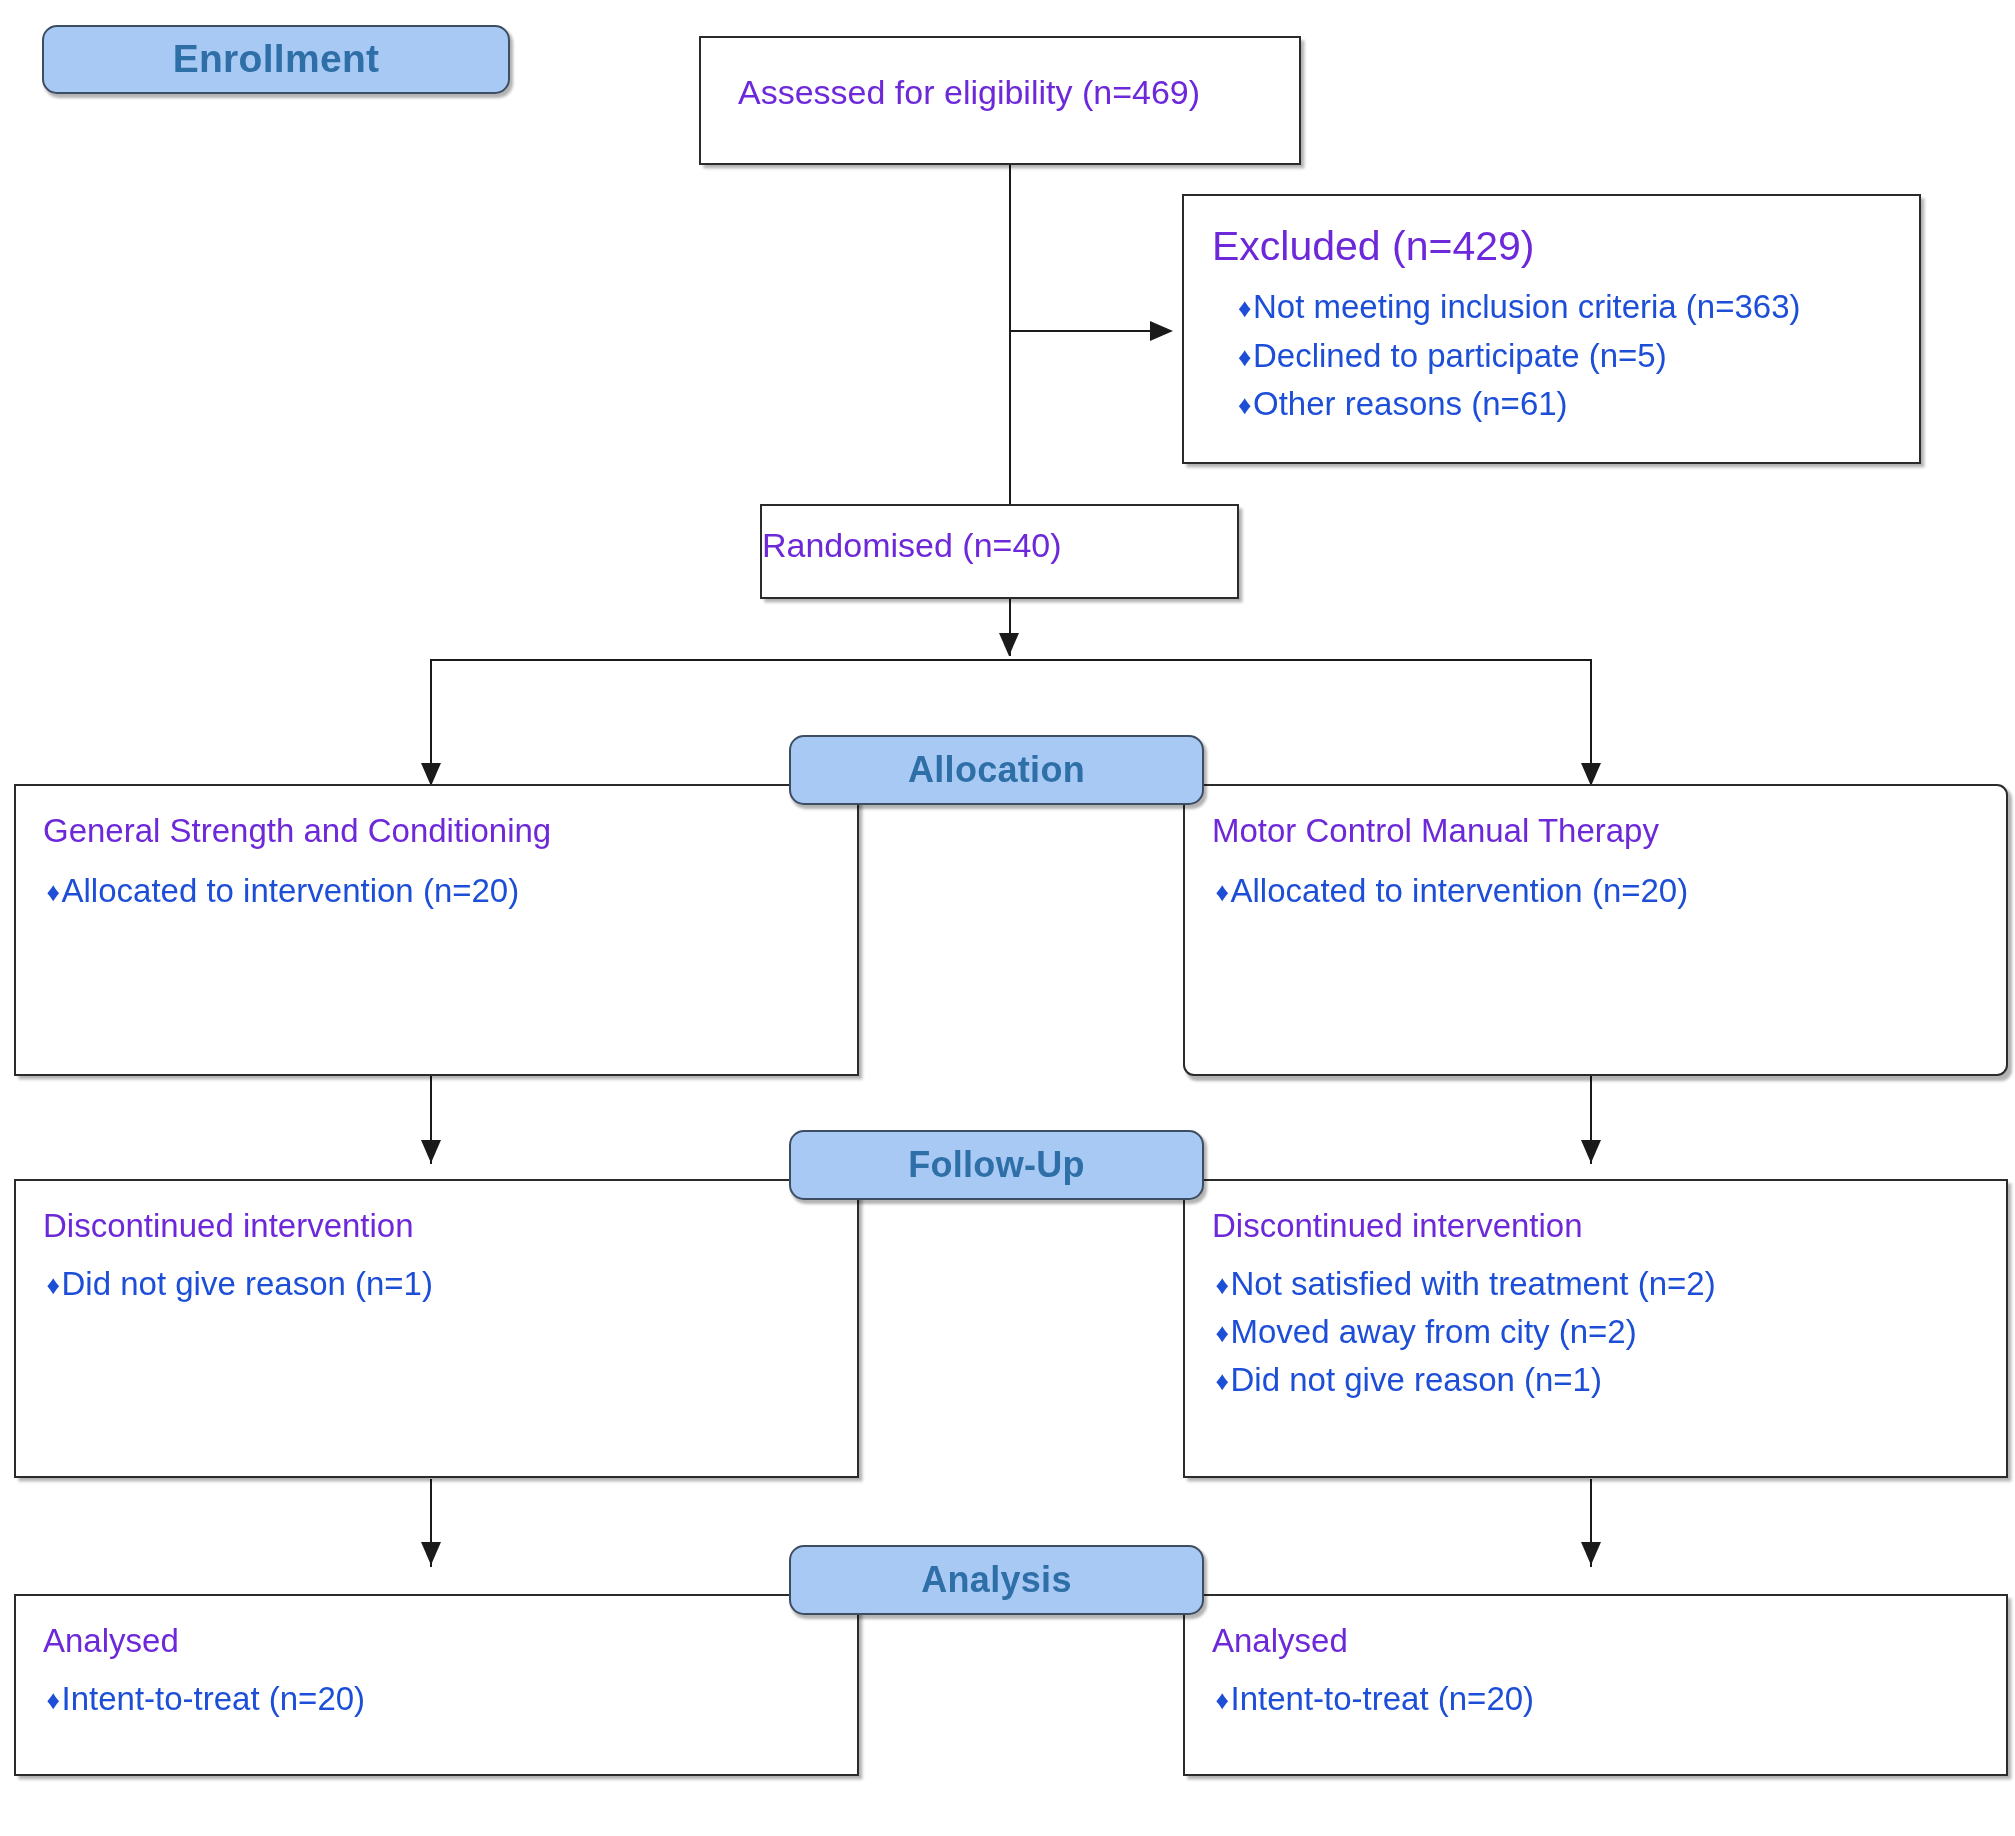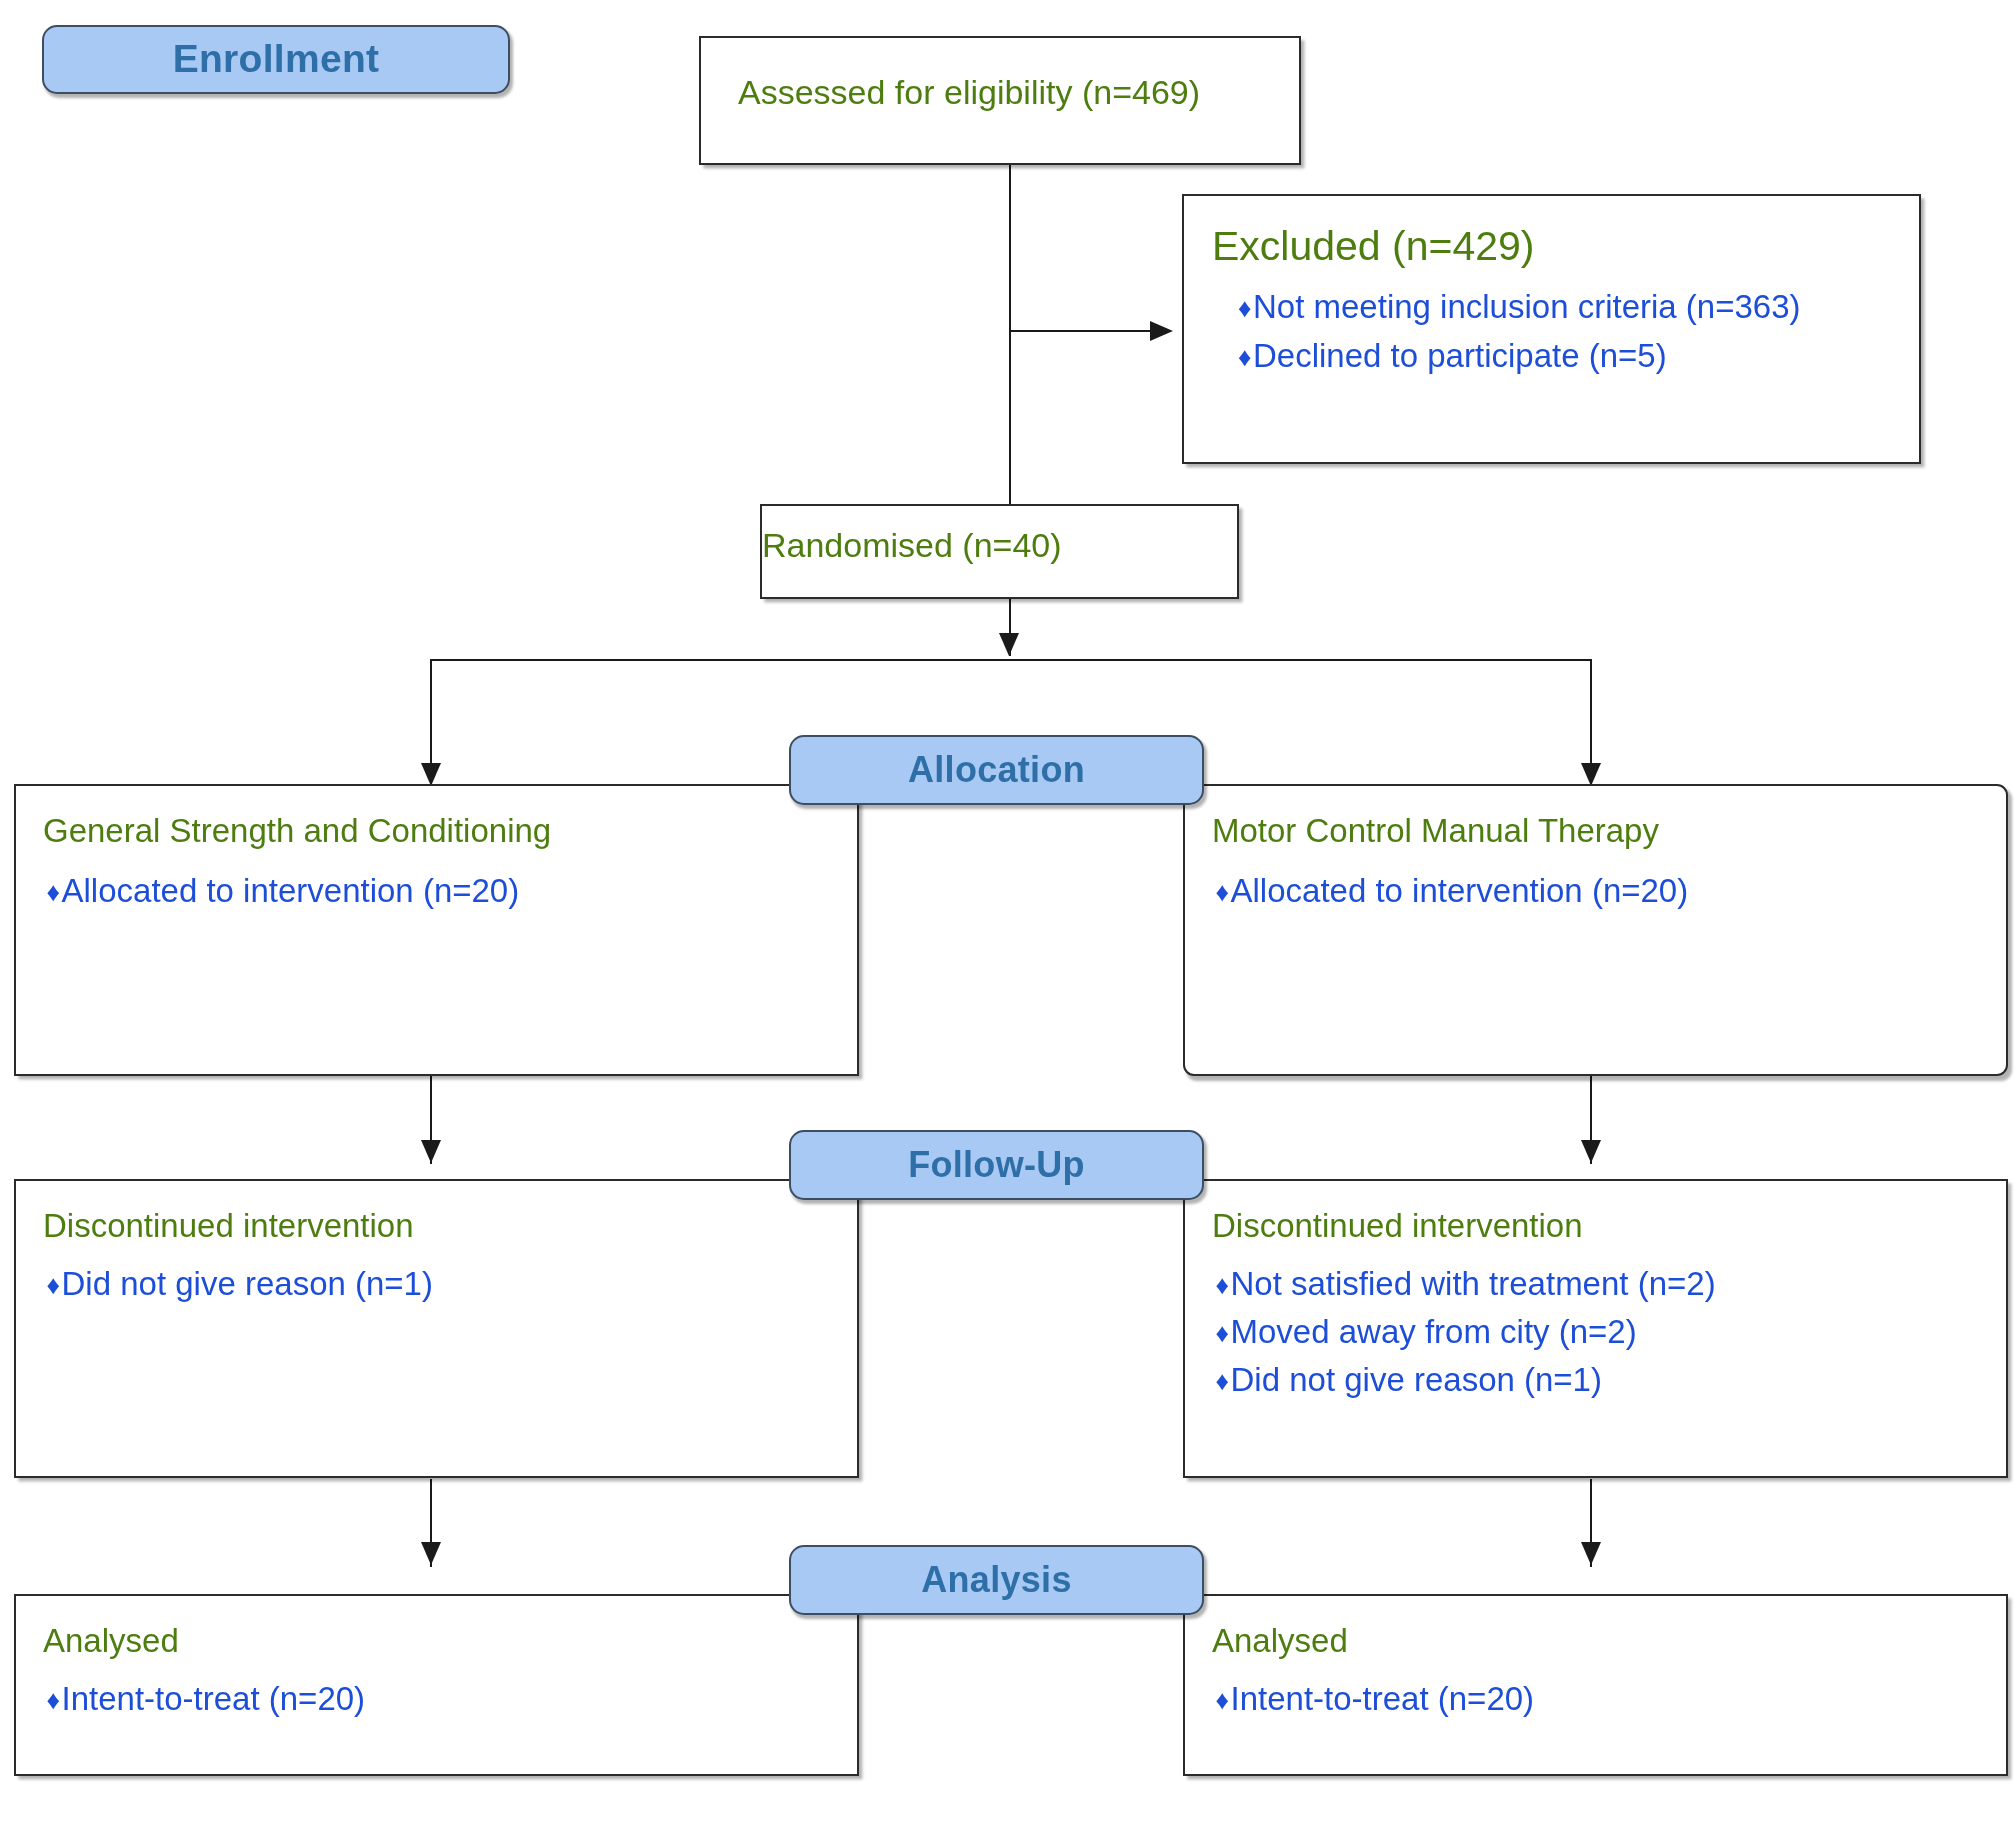--- a/index.html
+++ b/index.html
@@ -41,21 +41,21 @@
     box-sizing: border-box;
     background: #ffffff;
     border: 2.3px solid #2b2b2b;
     box-shadow: 3.5px 4.1px 2.9px rgba(0,0,0,0.30);
     z-index: 10;
   }
   .box-inner {
     padding: 0;
   }
   .box-title {
-    color: #4d7c0f;
+    color: #6d28d9;
     white-space: nowrap;
   }
   .bullet-list {
     list-style: none;
     margin: 0;
     padding: 0;
   }
   .bullet-list li {
     color: #1d4ed8;
     white-space: nowrap;
@@ -124,20 +124,23 @@
   <div class="flow-box" style="left:1182px; top:194px; width:739px; height:270px;">
     <div class="box-inner" style="padding:30px 0 0 28px;">
       <div class="box-title" style="font-size:41px; line-height:1.0;">Excluded (n=429)</div>
       <ul class="bullet-list" style="margin-top:16.4px; font-size:33px; line-height:1.46; padding-left:26px;">
         <li>
           <span class="bul">♦</span><span>Not meeting inclusion criteria (n=363)</span>
         </li>
         <li>
           <span class="bul">♦</span><span>Declined to participate (n=5)</span>
         </li>
+        <li>
+          <span class="bul">♦</span><span>Other reasons (n=61)</span>
+        </li>
       </ul>
     </div>
   </div>
 
   <div class="flow-box" style="left:760px; top:504px; width:479px; height:95px;">
     <div class="box-inner" style="padding:22px 0 0 0; text-align:left;">
       <div class="box-title" style="font-size:34px; line-height:1.0;">Randomised (n=40)</div>
     </div>
   </div>
 

